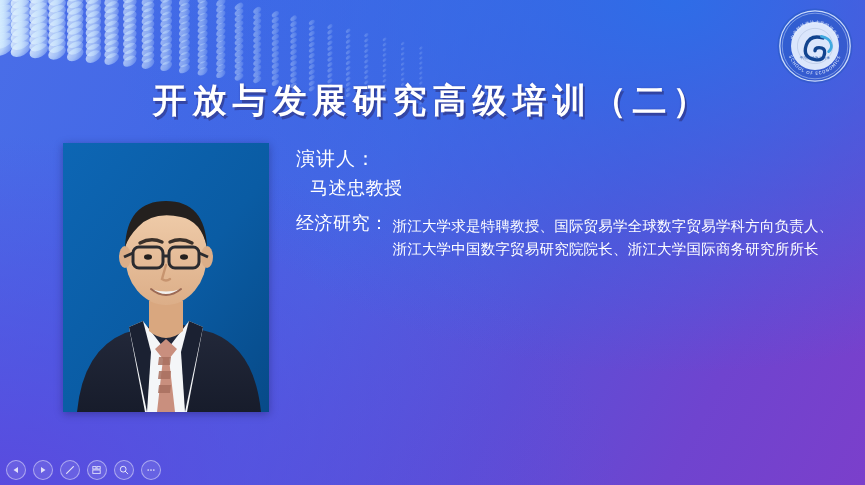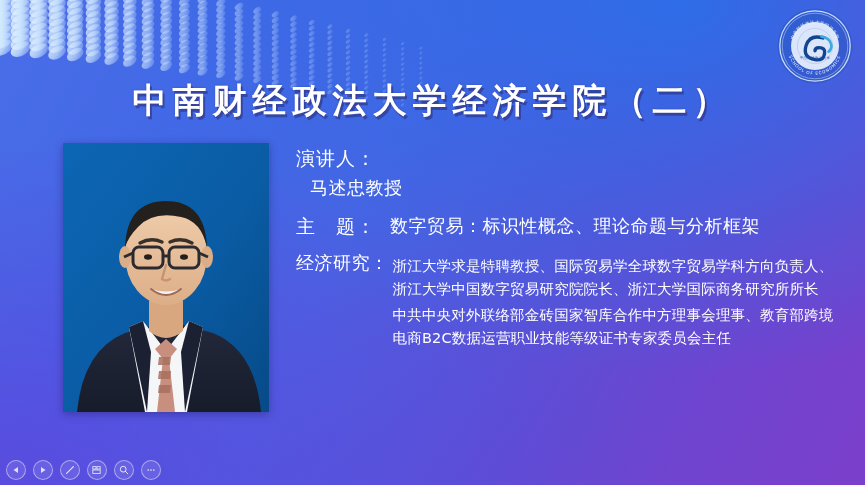--- a/index.html
+++ b/index.html
@@ -482,21 +482,21 @@
       <text font-size="5.4" fill="#e8f1ff" letter-spacing="0.6">
         <textPath href="#arcTop" startOffset="50%" text-anchor="middle">中南财经政法大学经济学院</textPath>
       </text>
       <text font-size="5.2" fill="#e8f1ff" letter-spacing="1.1">
         <textPath href="#arcBot" startOffset="50%" text-anchor="middle">SCHOOL OF ECONOMICS</textPath>
       </text>
       <text x="50" y="66" font-size="4.4" fill="#1b4fa8" text-anchor="middle" letter-spacing="0.4">中南财经政法大学</text>
     </svg>
   </div>
 
-  <div id="title">中南财经政法大学经济学院（二）</div>
+  <div id="title">开放与发展研究高级培训（二）</div>
 
   <div id="photo">
     <svg viewBox="0 0 206 269" xmlns="http://www.w3.org/2000/svg" preserveAspectRatio="xMidYMid slice">
       <defs>
         <linearGradient id="pbg" x1="0" y1="0" x2="1" y2="1">
           <stop offset="0%" stop-color="#0d66b4"></stop>
           <stop offset="55%" stop-color="#0a5ca4"></stop>
           <stop offset="100%" stop-color="#074a88"></stop>
         </linearGradient>
         <linearGradient id="suit" x1="0" y1="0" x2="0" y2="1">
@@ -550,30 +550,25 @@
     </svg>
   </div>
 
   <div id="content">
 
     <div class="row" id="row-speaker">
       <div class="lbl">演讲人：</div>
       <div class="val">马述忠教授</div>
     </div>
 
-    <div class="row" id="row-topic">
-      <div class="lbl spaced">主　题：</div>
-      <div class="val">数字贸易：标识性概念、理论命题与分析框架</div>
-    </div>
 
     <div class="row" id="row-bio">
       <div class="bio-lbl">经济研究：</div>
       <div class="bio-body">
         <p>浙江大学求是特聘教授、国际贸易学全球数字贸易学科方向负责人、浙江大学中国数字贸易研究院院长、浙江大学国际商务研究所所长</p>
-        <p>中共中央对外联络部金砖国家智库合作中方理事会理事、教育部跨境电商B2C数据运营职业技能等级证书专家委员会主任</p>
       </div>
     </div>
 
   </div>
 
   <div id="toolbar">
 
     <div class="tb-btn">
       <svg width="8" height="8" viewBox="0 0 8 8">
           <polygon points="6,1 6,7 1.5,4" fill="currentColor"></polygon>

